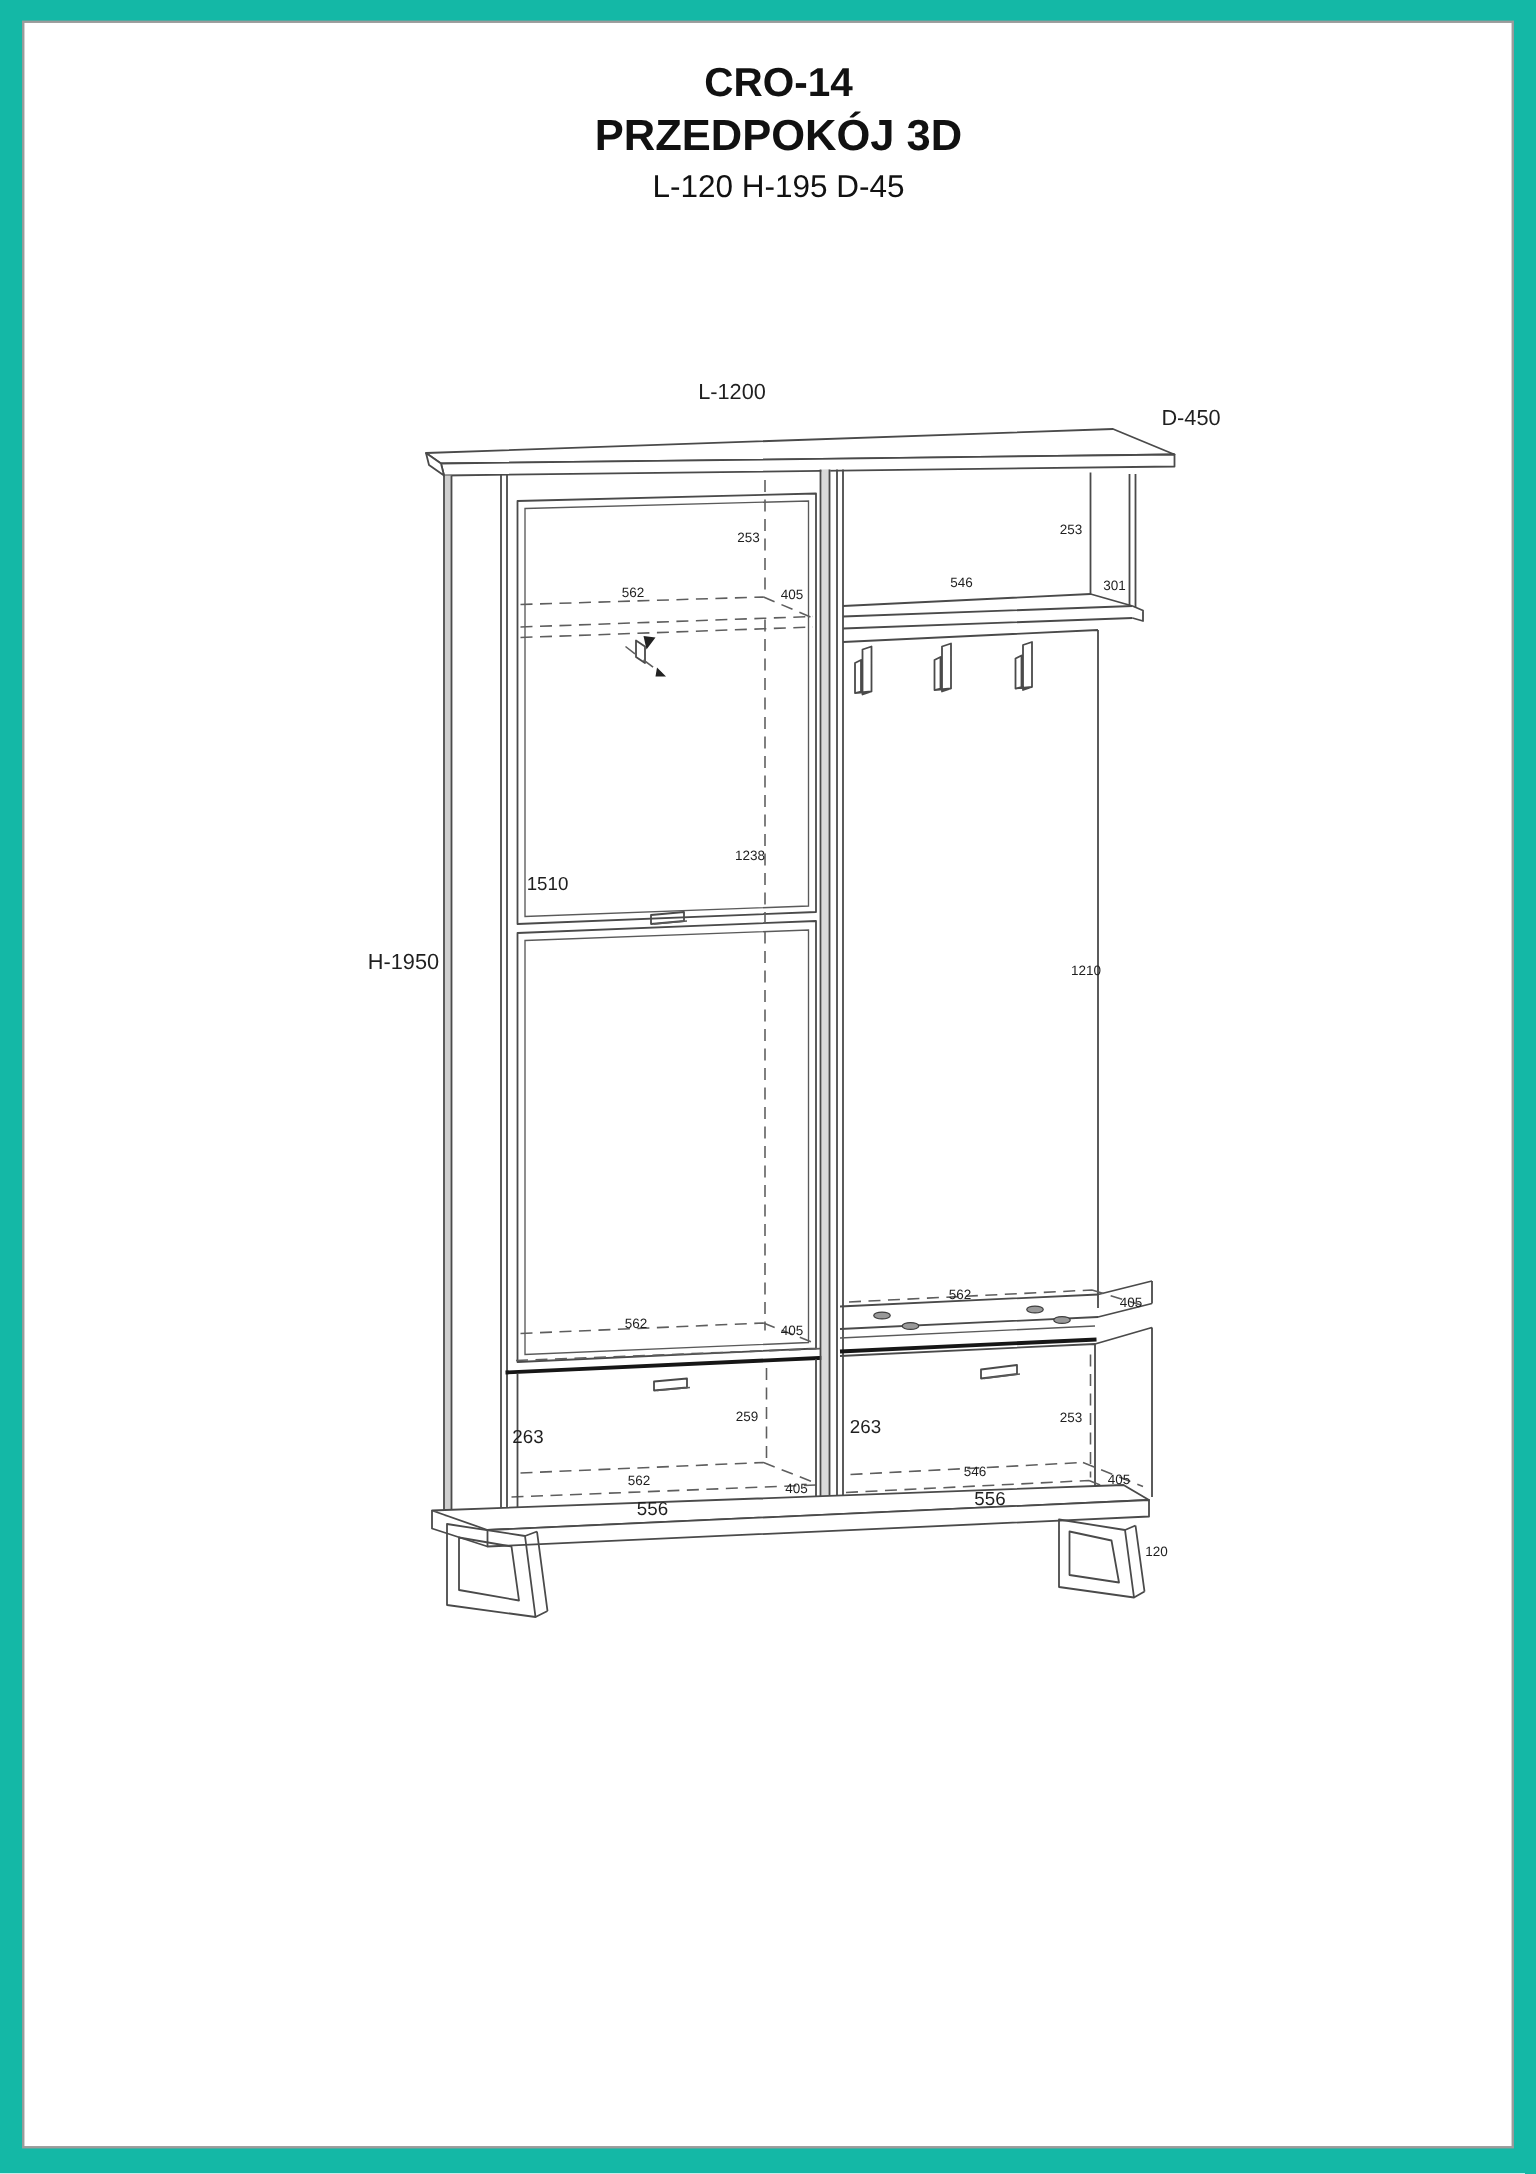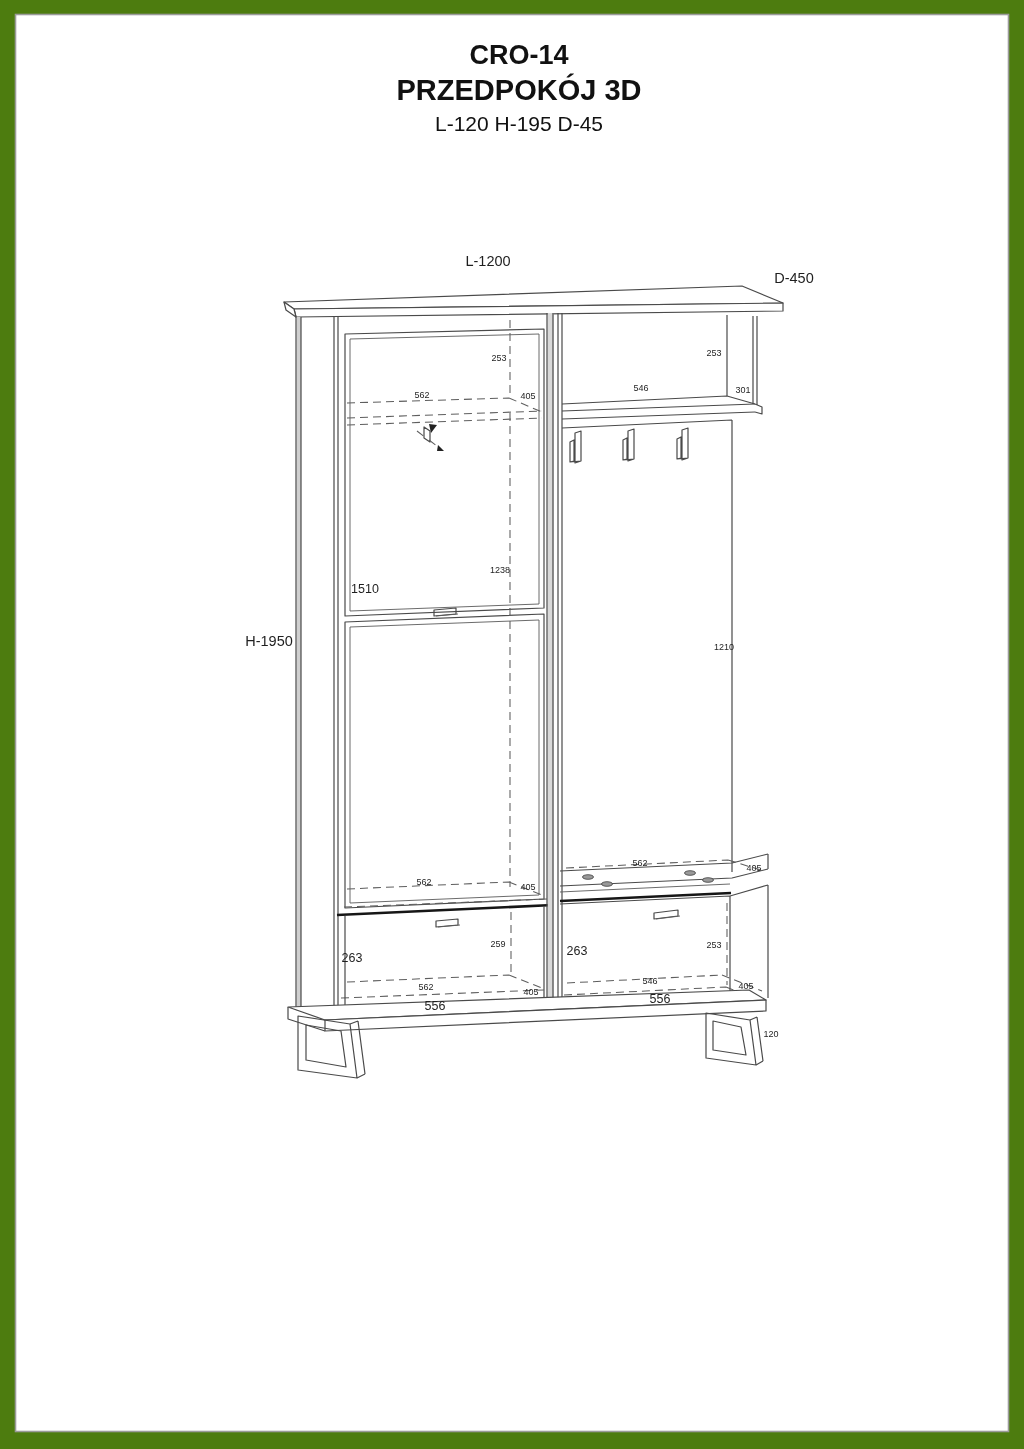--- a/index.html
+++ b/index.html
@@ -1,16 +1,16 @@
 <!DOCTYPE html>
 <html><head>
 <meta charset="utf-8">
 <style>
   html,body{margin:0;padding:0;background:#fff;}
-  .page{position:relative;width:1024px;height:1449px;background:#4d7c0f;overflow:hidden;
+  .page{position:relative;width:1024px;height:1449px;background:#14b8a6;overflow:hidden;
         font-family:"Liberation Sans", sans-serif;}
   svg{display:block;}
   .ln{stroke:#4a4a4a;stroke-width:1.2;fill:none;stroke-linejoin:round;stroke-linecap:butt;}
   .thin{stroke:#5a5a5a;stroke-width:0.9;fill:none;}
   .dark{stroke:#161616;stroke-width:2.6;fill:none;}
   .dash{stroke:#5e5e5e;stroke-width:1.05;fill:none;stroke-dasharray:8 5;}
   .fillwhite{fill:#ffffff;}
   .divfill{fill:#d9d9d9;stroke:none;}
   .sidefill{fill:#cfcfcf;stroke:none;}
   .pad{fill:#999999;stroke:#3d3d3d;stroke-width:0.8;}

